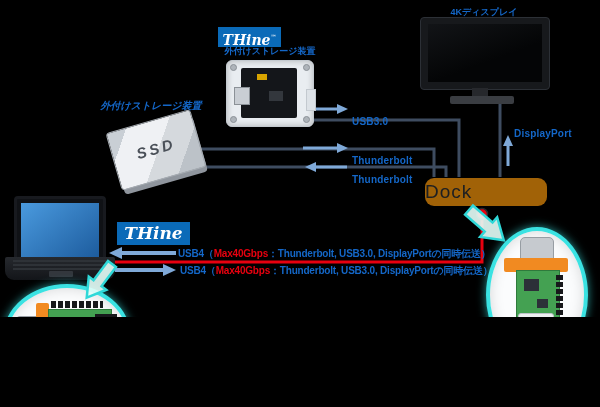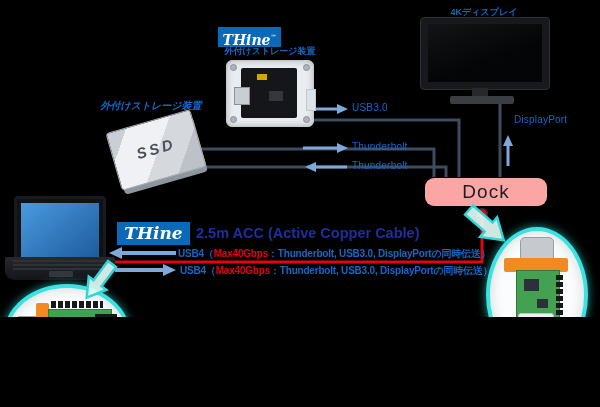--- a/index.html
+++ b/index.html
@@ -1,31 +1,31 @@
 <!DOCTYPE html>
 <html><head>
 <meta charset="utf-8">
 <style>
   html,body{margin:0;padding:0;background:#000;}
   .stage{position:relative;width:600px;height:317px;background:#000;overflow:hidden;
          font-family:"Liberation Sans",sans-serif;}
   .abs{position:absolute;}
   .jp-label{font-size:10px;font-weight:bold;color:#1467c8;white-space:nowrap;}
-  .proto{font-size:10px;font-weight:normal;color:#1467c8;white-space:nowrap;letter-spacing:0.2px;}
+  .proto{font-size:10px;font-weight:bold;color:#1467c8;white-space:nowrap;letter-spacing:0.2px;margin-top:14px;}
   .logo{background:#0a6ab8;color:#fff;font-family:"DejaVu Serif",serif;
         font-style:italic;font-weight:bold;text-align:center;white-space:nowrap;}
   .logo sup{font-size:6px;font-style:normal;}
   
   .tv{left:420px;top:17px;width:128px;height:71px;background:#17191c;border:1px solid #2c3036;border-radius:4px;}
   .tv-screen{position:absolute;left:7px;top:6px;right:7px;bottom:7px;background:linear-gradient(160deg,#121417,#040506 60%);}
   .tv-neck{left:472px;top:88px;width:16px;height:9px;background:#26282c;}
   .tv-base{left:450px;top:96px;width:64px;height:8px;background:#3a3d42;border-radius:2px;}
   
-  .dock{left:425px;top:178px;width:122px;height:28px;background:#fca5a5;border-radius:9px;
-        color:#1d1f22;font-size:19px;display:flex;align-items:center;justify-content:center;letter-spacing:1px;}
+  .dock{left:425px;top:178px;width:122px;height:28px;background:#a16207;border-radius:9px;
+        color:#1d1f22;font-size:19px;display:flex;align-items:center;justify-content:flex-start;letter-spacing:1px;}
   
   .case{left:226px;top:60px;width:86px;height:65px;background:#e9edf1;border:1px solid #c3c9cf;
         border-radius:6px;box-shadow:inset 0 0 6px rgba(0,0,0,.25);}
   .case .screw{position:absolute;width:5px;height:5px;border-radius:50%;background:#aeb4ba;border:1px solid #8b9197;}
   .case .pcb{position:absolute;left:14px;top:7px;width:56px;height:50px;background:#14161a;border-radius:2px;}
   .case .conn{position:absolute;left:7px;top:26px;width:14px;height:16px;background:#c9ced4;border:1px solid #8b9197;}
   .case .chip-y{position:absolute;left:30px;top:13px;width:10px;height:6px;background:#d8a400;}
   .case .chip-d{position:absolute;left:42px;top:30px;width:14px;height:10px;background:#33373d;}
   .case .tab{position:absolute;left:79px;top:28px;width:8px;height:20px;background:#dde2e7;border:1px solid #c3c9cf;}
   
@@ -138,21 +138,20 @@
       <div class="disp"></div>
     </div>
   <div class="abs lt-base">
     <div class="keys"></div>
     <div class="pad"></div>
   </div>
 
   <div class="abs logo" style="left:117px;top:222px;width:73px;height:23px;font-size:17px;line-height:23px;">
     <span>THine</span>
   </div>
-  <div class="abs acc-title">2.5m ACC (Active Copper Cable)</div>
 
   <div class="abs acc-row" style="left:178px;top:247px;">
     <span class="b">USB4（</span><span class="r">Max40Gbps</span><span class="b">：Thunderbolt, USB3.0, DisplayPortの同時伝送）</span>
   </div>
   <div class="abs acc-row" style="left:180px;top:264px;">
     <span class="b">USB4（</span><span class="r">Max40Gbps</span><span class="b">：Thunderbolt, USB3.0, DisplayPortの同時伝送）</span>
   </div>
 
   <div class="abs bubble bubble-l">
     <div class="pcb-part plug" style="left:8px;top:28px;width:24px;height:30px;border-radius:5px 0 0 5px;"></div>

